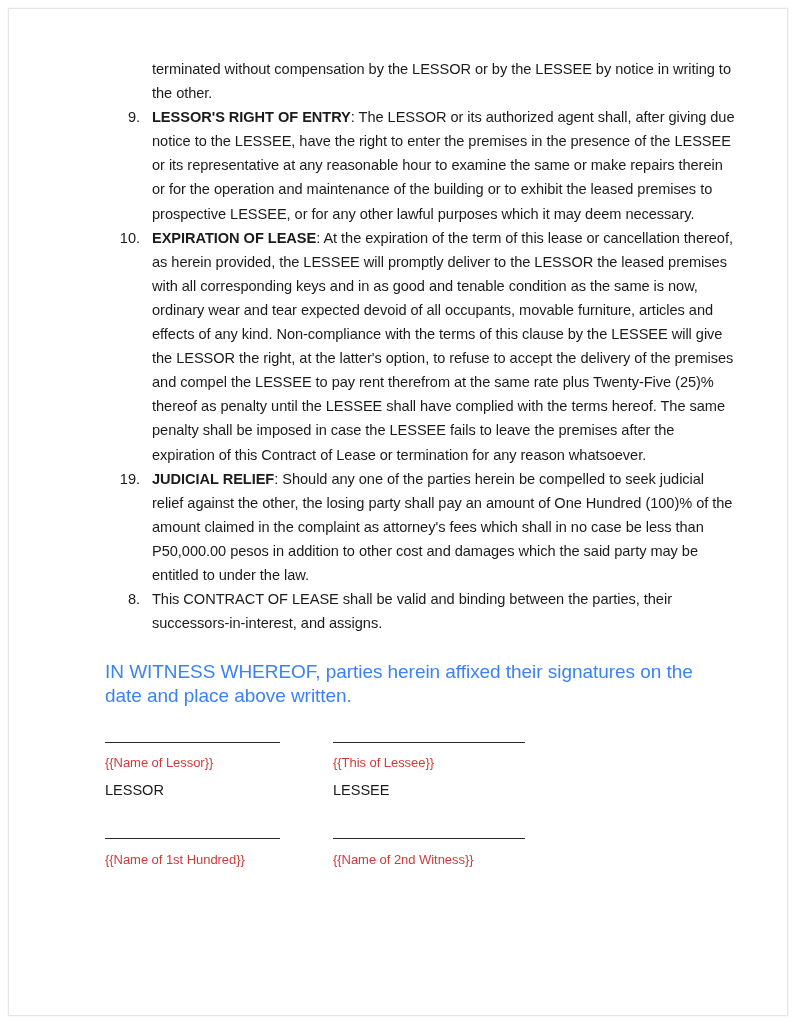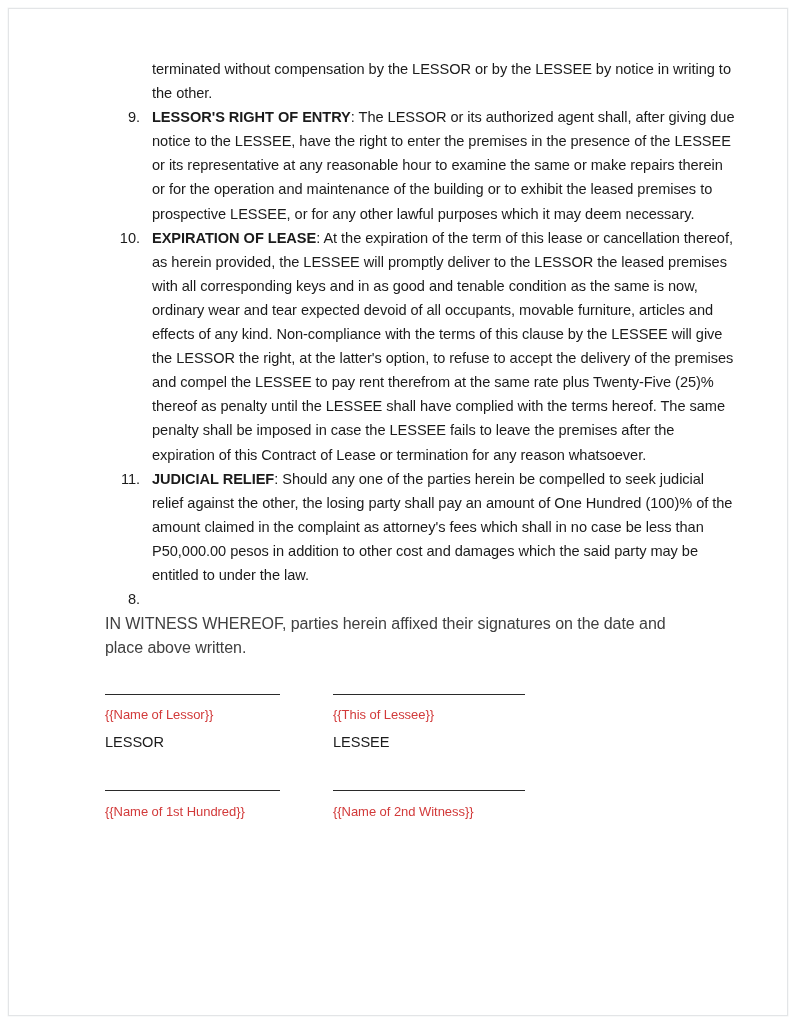--- a/index.html
+++ b/index.html
@@ -79,23 +79,23 @@
   }
 
   .clause-title {
     font-weight: bold;
   }
 
   
   .witness-block {
     margin-top: 25px;
     margin-left: 9px;
-    font-size: 16px;
-    line-height: 24.1px;
-    color: #404040;
+    font-size: 19px;
+    line-height: 24.1px;
+    color: #3b82f6;
     letter-spacing: -0.05px;
     width: 600px;
   }
 
   
   .sig-section {
     margin-top: 34px;
     margin-left: 9px;
   }
 
@@ -166,26 +166,26 @@
           <span class="clause-num">9.</span>
           <span class="clause-title">LESSOR'S RIGHT OF ENTRY</span><span>: </span><span>The LESSOR or its authorized agent shall, after giving due notice to the LESSEE, have the right to enter the premises in the presence of the LESSEE or its representative at any reasonable hour to examine the same or make repairs therein or for the operation and maintenance of the building or to exhibit the leased premises to prospective LESSEE, or for any other lawful purposes which it may deem necessary.</span>
         </li>
 
         <li class="clause">
           <span class="clause-num">10.</span>
           <span class="clause-title">EXPIRATION OF LEASE</span><span>: </span><span>At the expiration of the term of this lease or cancellation thereof, as herein provided, the LESSEE will promptly deliver to the LESSOR the leased premises with all corresponding keys and in as good and tenable condition as the same is now, ordinary wear and tear expected devoid of all occupants, movable furniture, articles and effects of any kind. Non-compliance with the terms of this clause by the LESSEE will give the LESSOR the right, at the latter's option, to refuse to accept the delivery of the premises and compel the LESSEE to pay rent therefrom at the same rate plus Twenty-Five (25)% thereof as penalty until the LESSEE shall have complied with the terms hereof. The same penalty shall be imposed in case the LESSEE fails to leave the premises after the expiration of this Contract of Lease or termination for any reason whatsoever.</span>
         </li>
 
         <li class="clause">
-          <span class="clause-num">11.</span>
+          <span class="clause-num">19.</span>
           <span class="clause-title">JUDICIAL RELIEF</span><span>: </span><span>Should any one of the parties herein be compelled to seek judicial relief against the other, the losing party shall pay an amount of One Hundred (100)% of the amount claimed in the complaint as attorney's fees which shall in no case be less than P50,000.00 pesos in addition to other cost and damages which the said party may be entitled to under the law.</span>
         </li>
 
         <li class="clause">
-          <span class="clause-num">8.</span>
+          <span class="clause-num">8.</span><span>This CONTRACT OF LEASE shall be valid and binding between the parties, their successors-in-interest, and assigns.</span>
         </li>
 
       </ol>
 
       <p class="witness-block"> IN WITNESS WHEREOF,  parties herein affixed their signatures on the date and place above written.</p>
 
       <div class="sig-section">
         <div class="sig-row">
 
           <div class="sig-col left">

